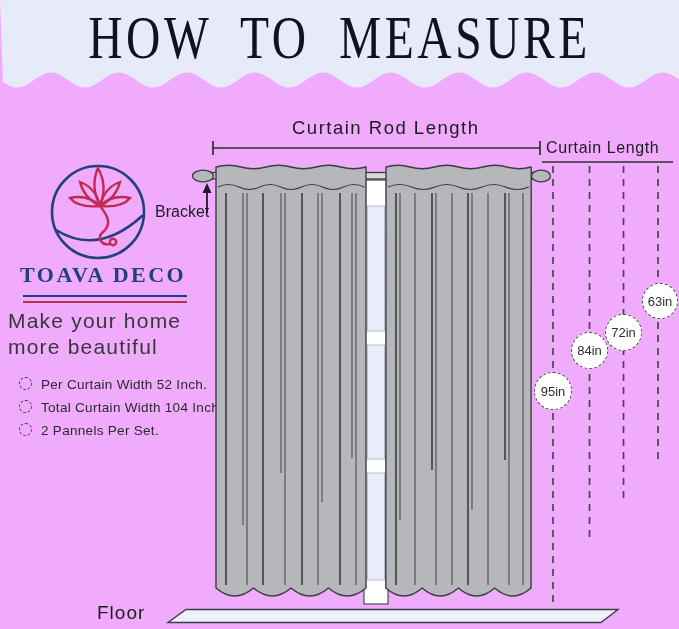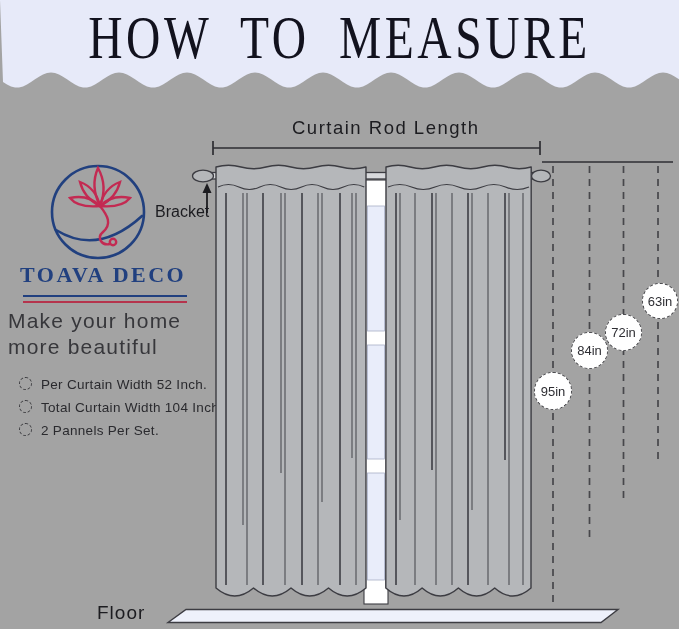--- a/index.html
+++ b/index.html
@@ -1,17 +1,17 @@
 <!DOCTYPE html>
 <html><head>
 <meta charset="utf-8">
 <style>
   html,body{margin:0;padding:0;background:#ffffff;}
   .canvas{
-    position:relative;width:679px;height:629px;background:#a3a3a3;overflow:hidden;
+    position:relative;width:679px;height:629px;background:#f0abfc;overflow:hidden;
     font-family:"Liberation Sans",sans-serif;
   }
   
   .header{position:absolute;left:0;top:0;width:679px;height:100px;}
   .header svg{position:absolute;left:0;top:0;}
   .page-title{
     position:absolute;left:0;top:0;width:679px;height:75px;margin:0;
     display:flex;align-items:center;justify-content:center;
     font-family:"Liberation Serif","DejaVu Serif",serif;
     font-weight:500;font-size:54px;letter-spacing:4px;word-spacing:16px;
@@ -164,20 +164,21 @@
       <span class="feature-icon"></span>
       <span class="feature-label">Total Curtain Width 104 Inch.</span>
     </div>
     <div class="feature-row">
       <span class="feature-icon"></span>
       <span class="feature-label">2 Pannels Per Set.</span>
     </div>
   </div>
 
   <div class="lbl rod-width-lbl">Curtain Rod Length</div>
+  <div class="lbl curtain-length-lbl">Curtain Length</div>
   <div class="lbl bracket-lbl">Bracket</div>
   <div class="lbl floor-lbl">Floor</div>
 
   <div class="len-badge" style="left:534px;top:372px;width:38px;height:38px">95in</div>
   <div class="len-badge" style="left:571px;top:332px;width:37px;height:37px">84in</div>
   <div class="len-badge" style="left:605px;top:314px;width:37px;height:37px">72in</div>
   <div class="len-badge" style="left:642px;top:283px;width:36px;height:36px">63in</div>
 
 </div>
 

